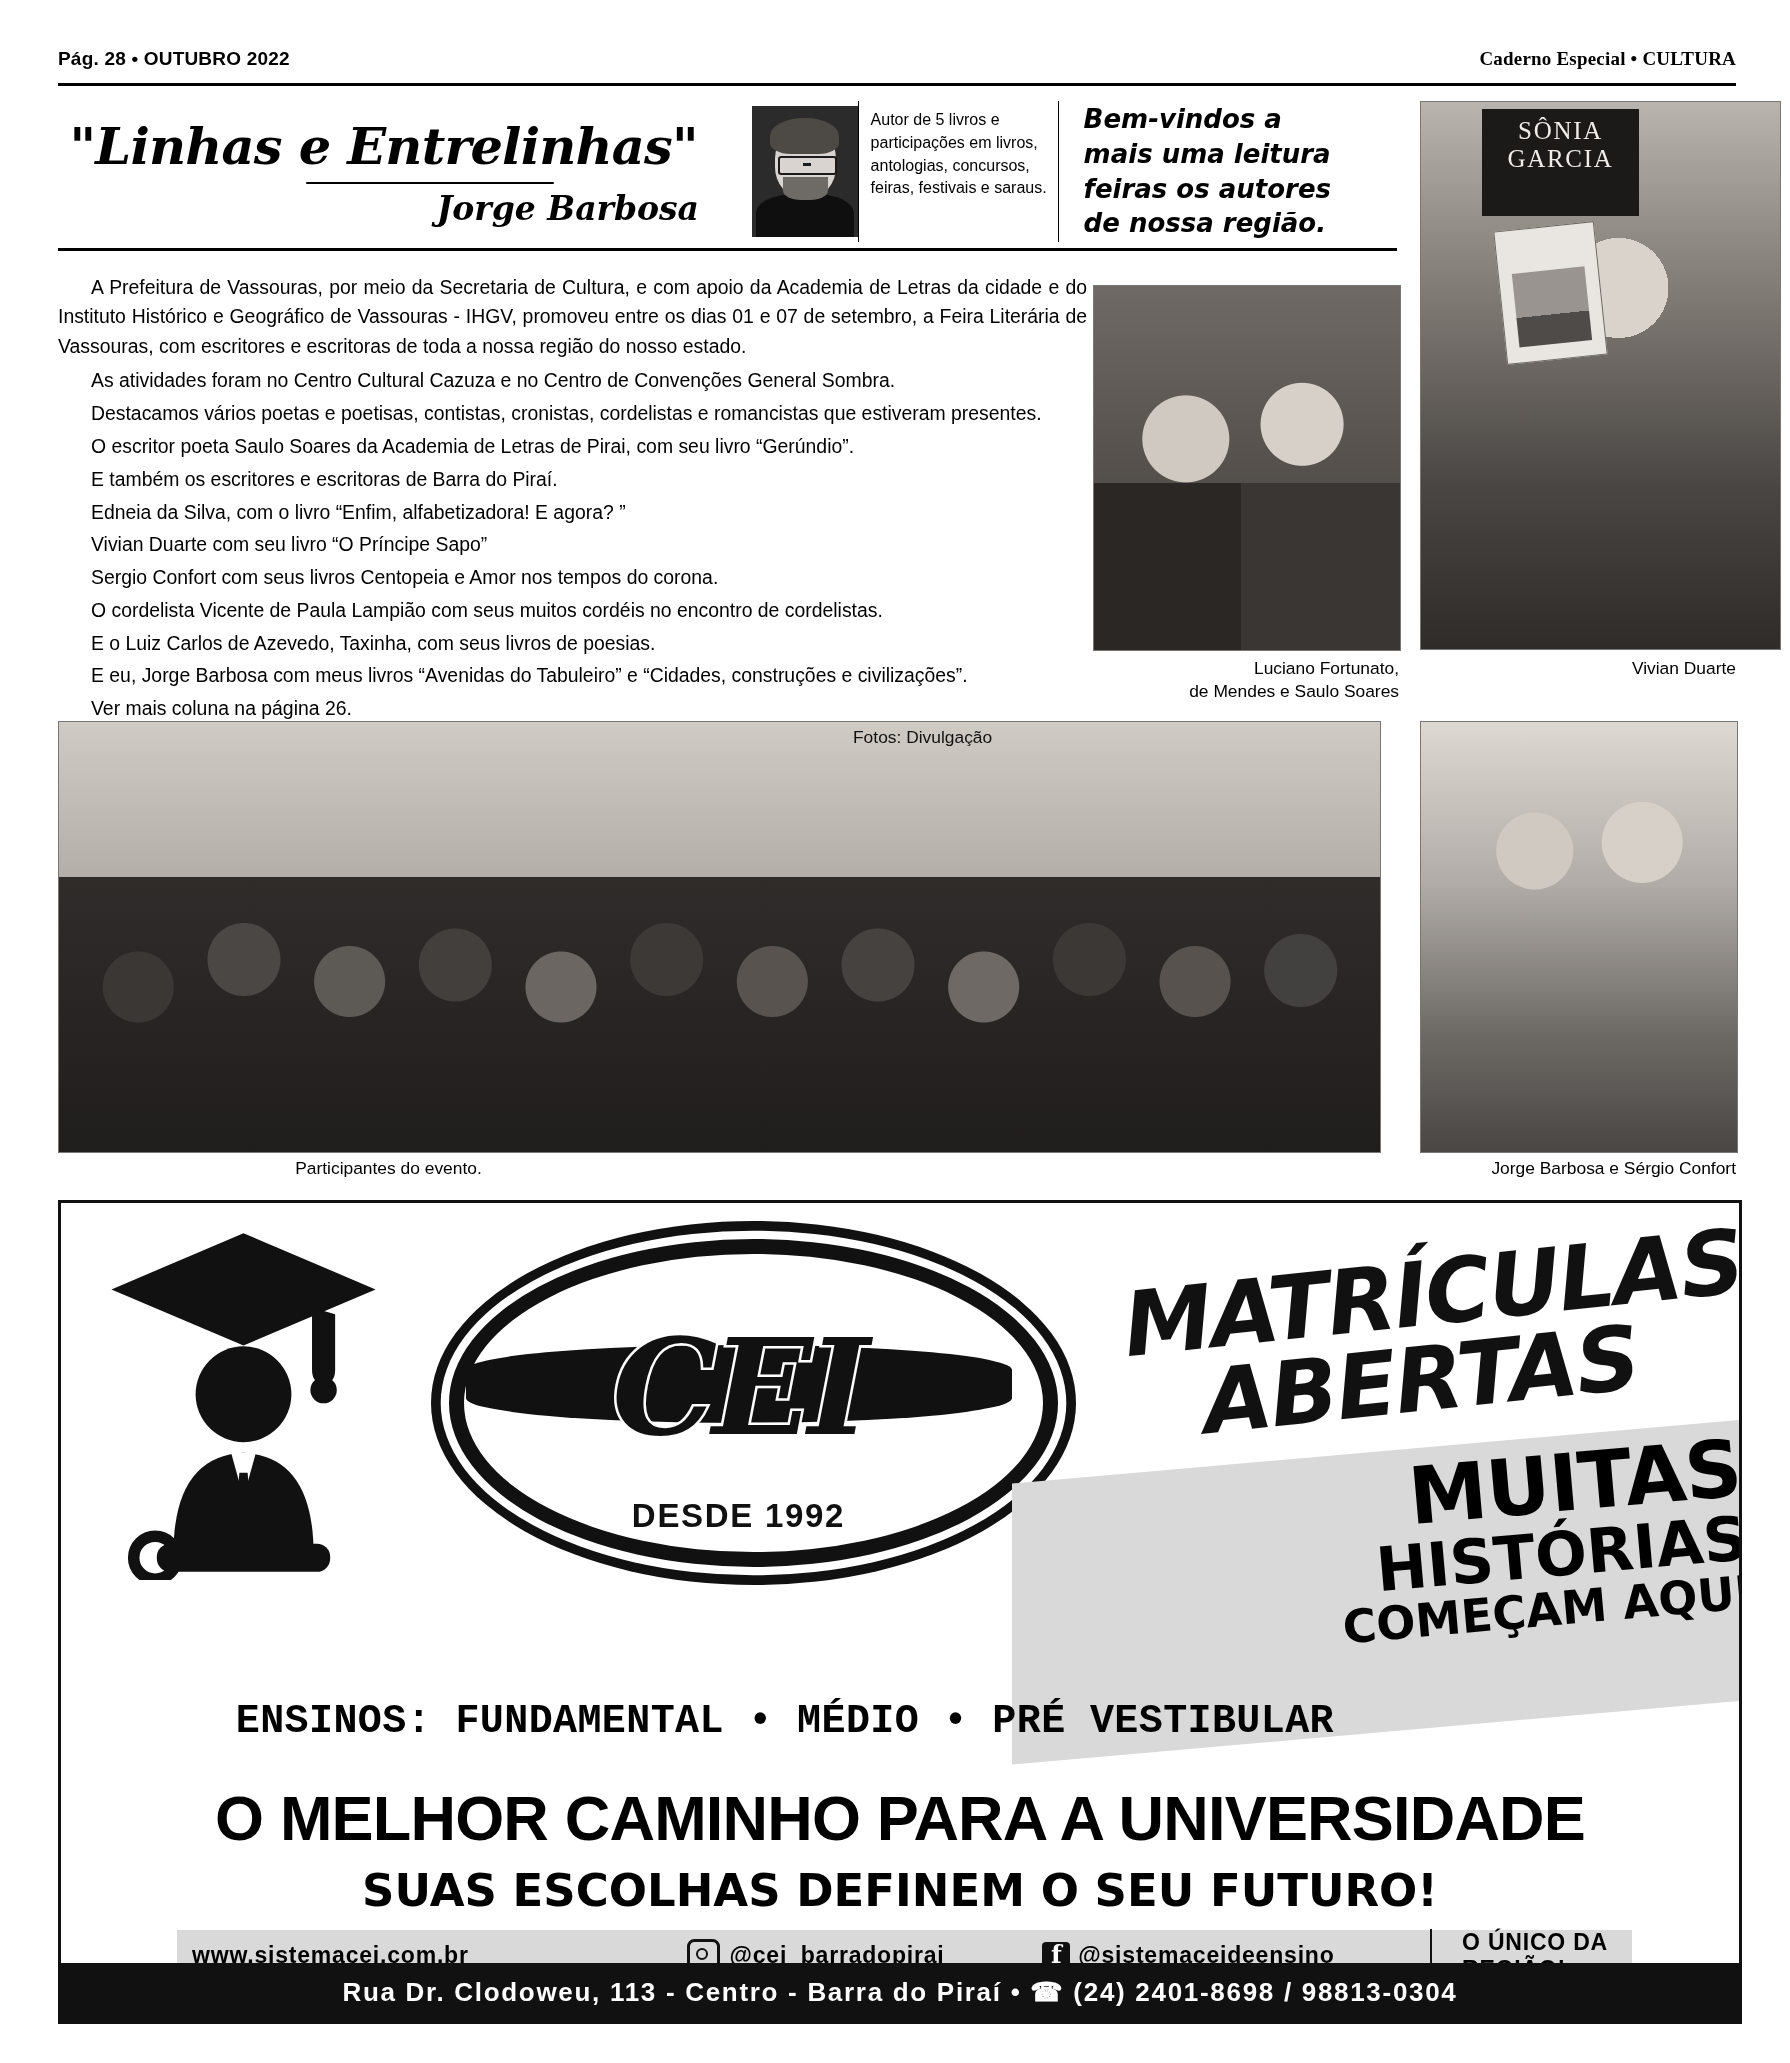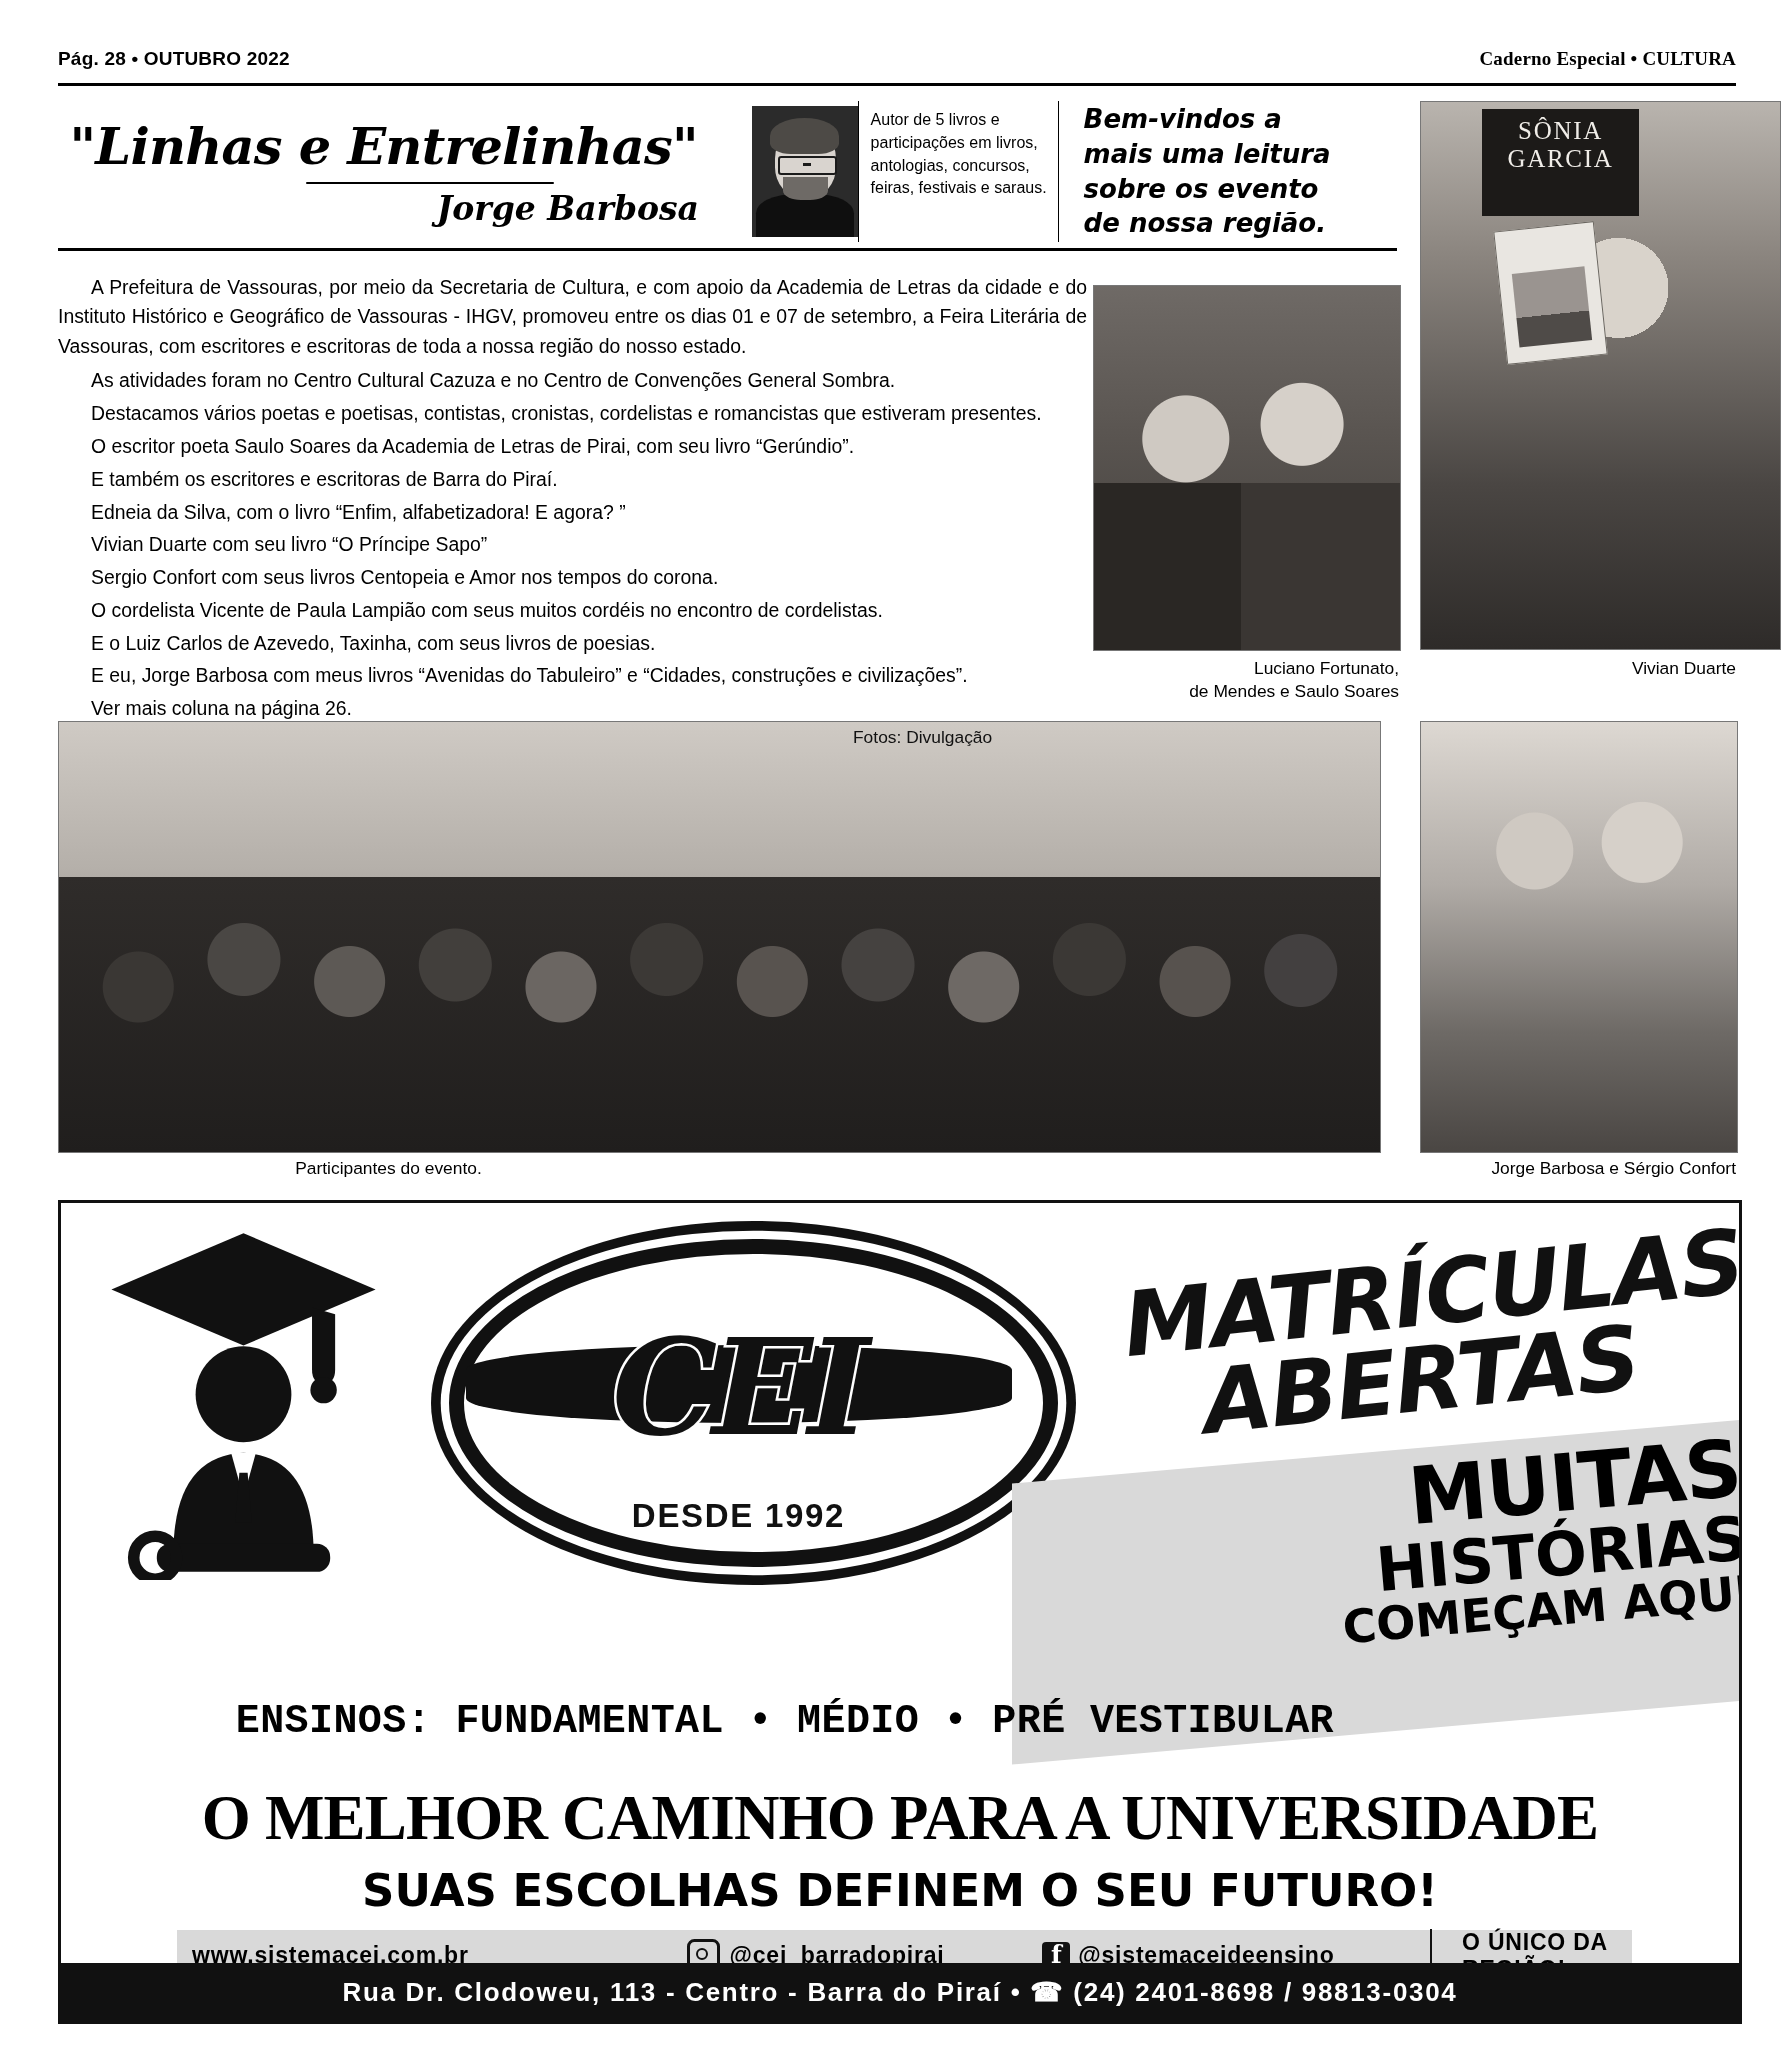--- a/index.html
+++ b/index.html
@@ -323,21 +323,21 @@
     position:absolute; left: 50px; top: 496px; width: 1223px;
     text-align:right;
     font-family:Liberation Mono, monospace;
     font-weight:bold;
     font-size: 40px;
     letter-spacing: 0.4px;
   }
   .melhor {
     position:absolute; left: 0; top: 579px; width: 100%;
     text-align:center;
-    font-family:Liberation Serif, serif;
+    font-family:Liberation Sans, sans-serif;
     font-weight:bold;
     font-size: 63px;
     letter-spacing: -0.8px;
   }
   .suas {
     position:absolute; left: 0; top: 661px; width: 100%;
     text-align:center;
     font-family:"DejaVu Sans",sans-serif;
     font-weight:bold;
     font-size: 45px;
@@ -402,21 +402,21 @@
           <div class="beard"></div>
         </div>
         <div class="body"></div>
       </div>
     </div>
     <div class="colhead-bio">Autor de 5 livros e participações em livros, antologias, concursos, feiras, festivais e saraus.</div>
     <div class="colhead-welcome">
       <div class="txt">
         <div>Bem-vindos a</div>
         <div>mais uma leitura</div>
-        <div>sobre os evento</div>
+        <div>feiras os autores</div>
         <div>de nossa região.</div>
       </div>
     </div>
   </div>
   <div class="rule rule-under-head"></div>
 
   <div class="article">
     <p class="first">A Prefeitura de Vassouras, por meio da Secretaria de Cultura, e com apoio da Academia de Letras da cidade e do Instituto Histórico e Geográfico de Vassouras - IHGV, promoveu entre os dias 01 e 07 de setembro, a Feira Literária de Vassouras, com escritores e escritoras de toda a nossa região do nosso estado.</p>
     <p class="ind">As atividades foram no Centro Cultural Cazuza e no Centro de Convenções General Sombra.</p>
     <p class="ind">Destacamos vários poetas e poetisas, contistas, cronistas, cordelistas e romancistas que estiveram presentes.</p>

